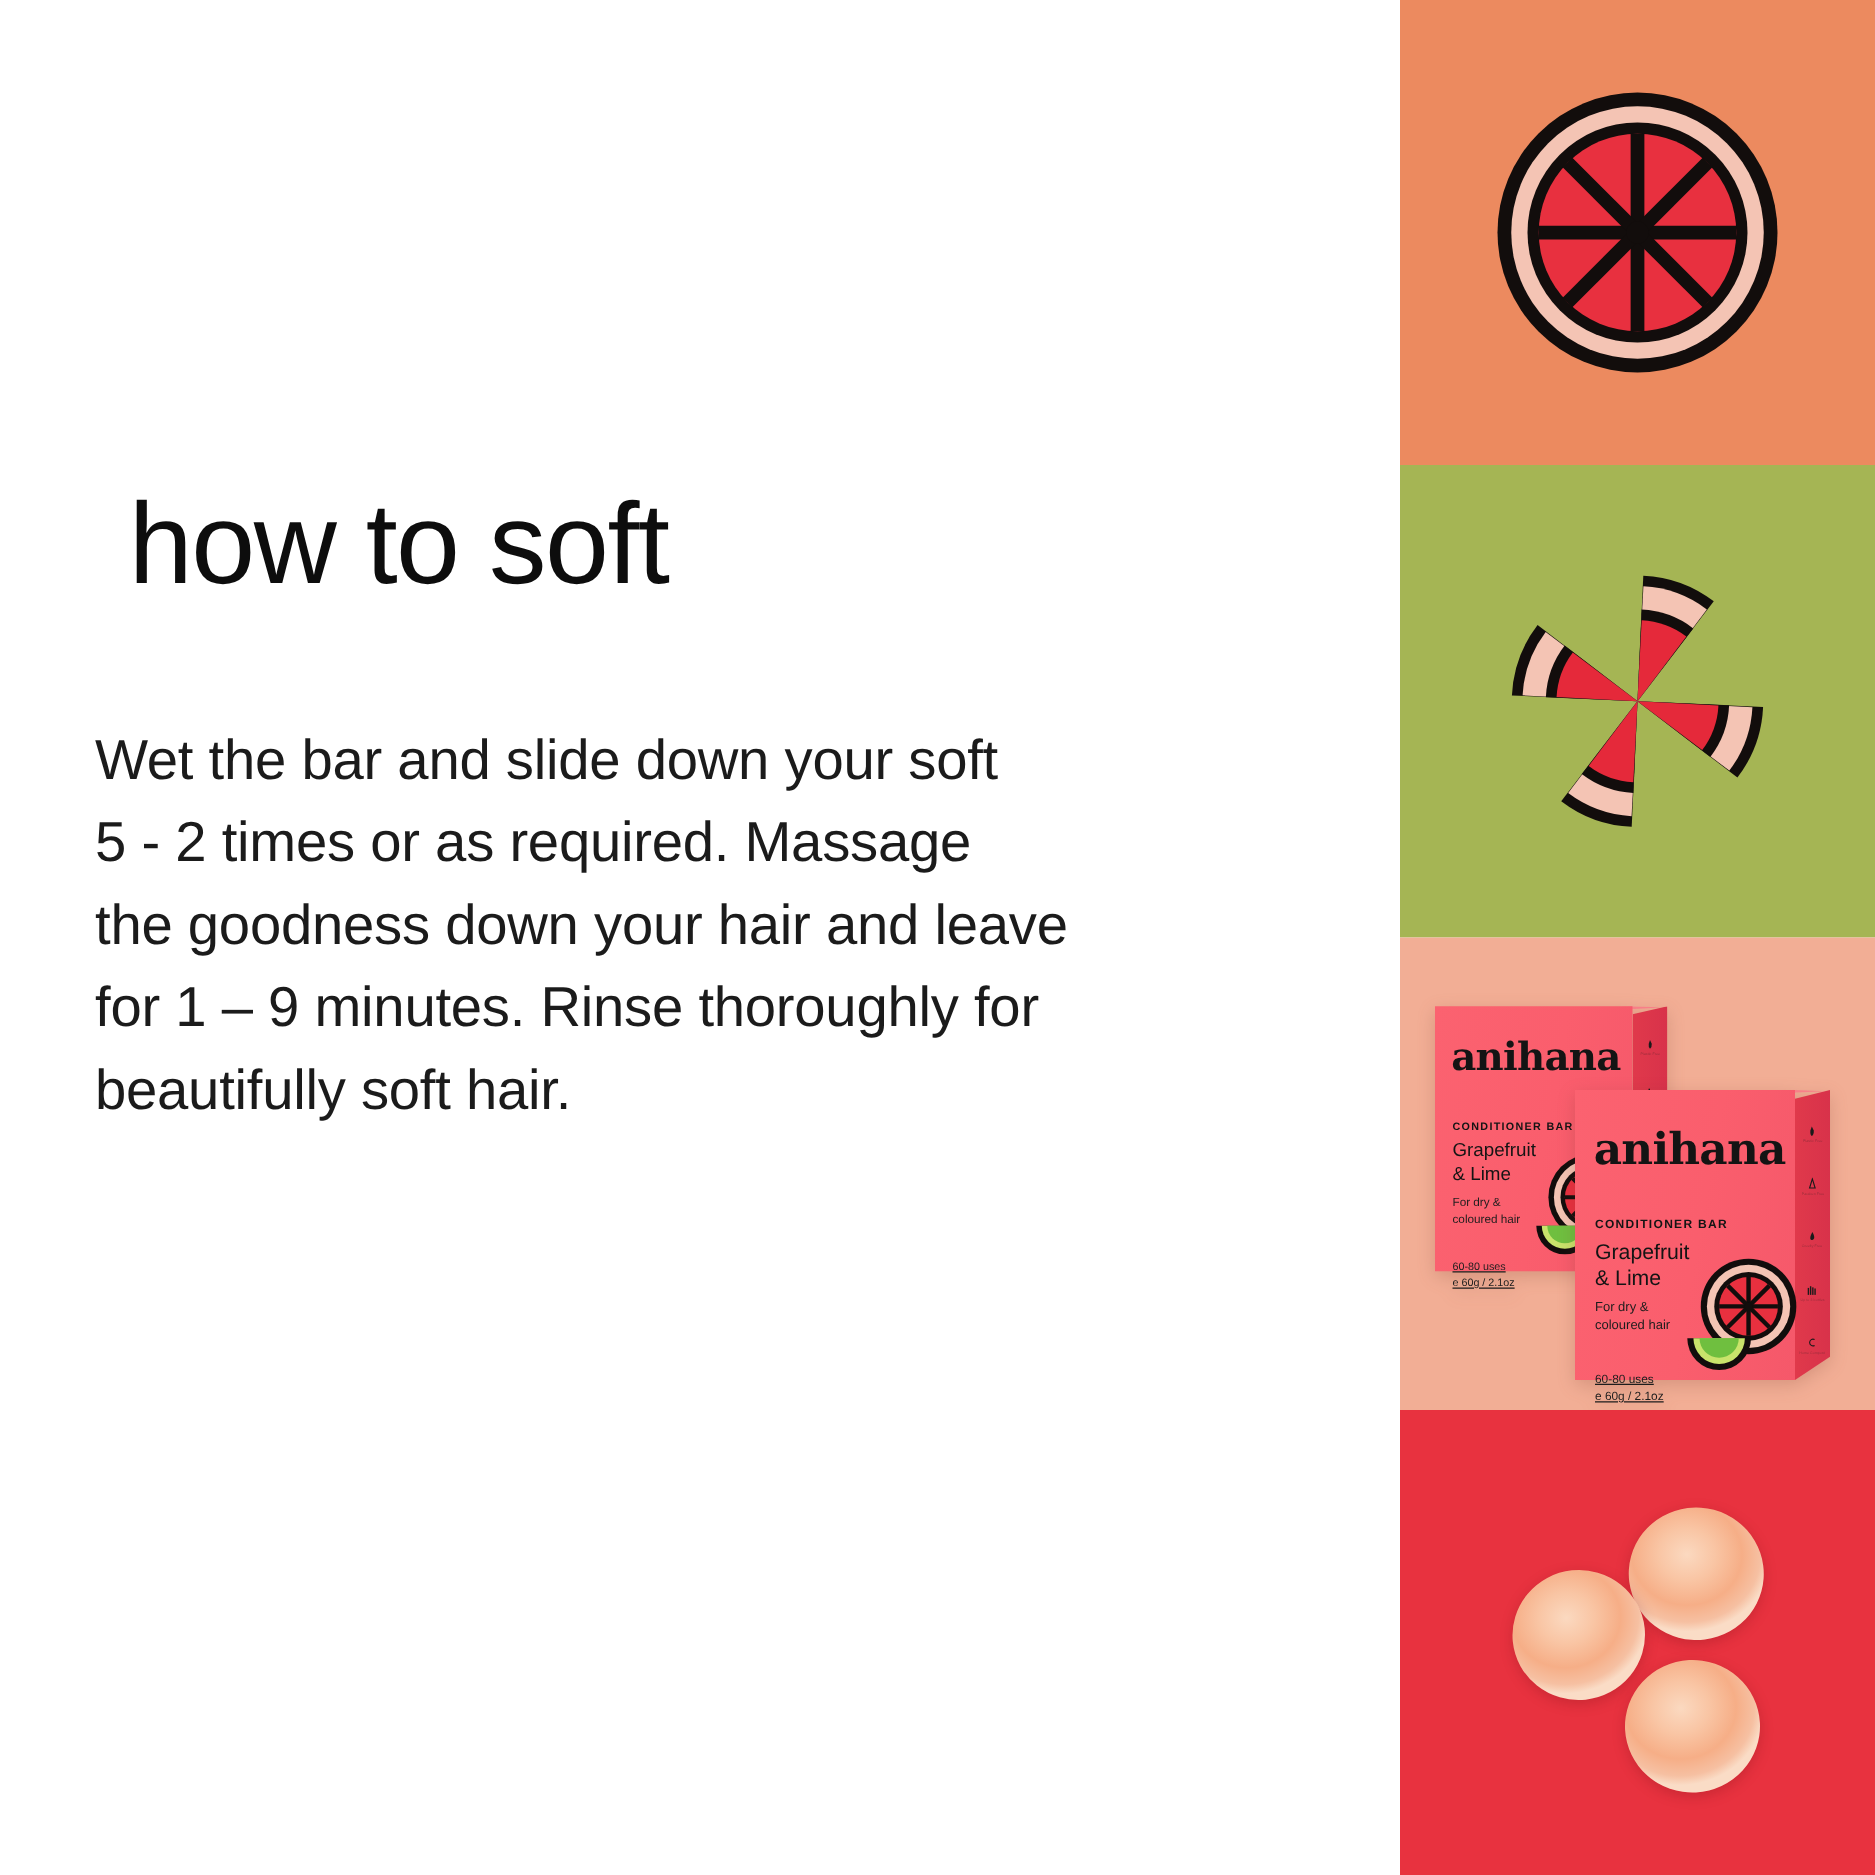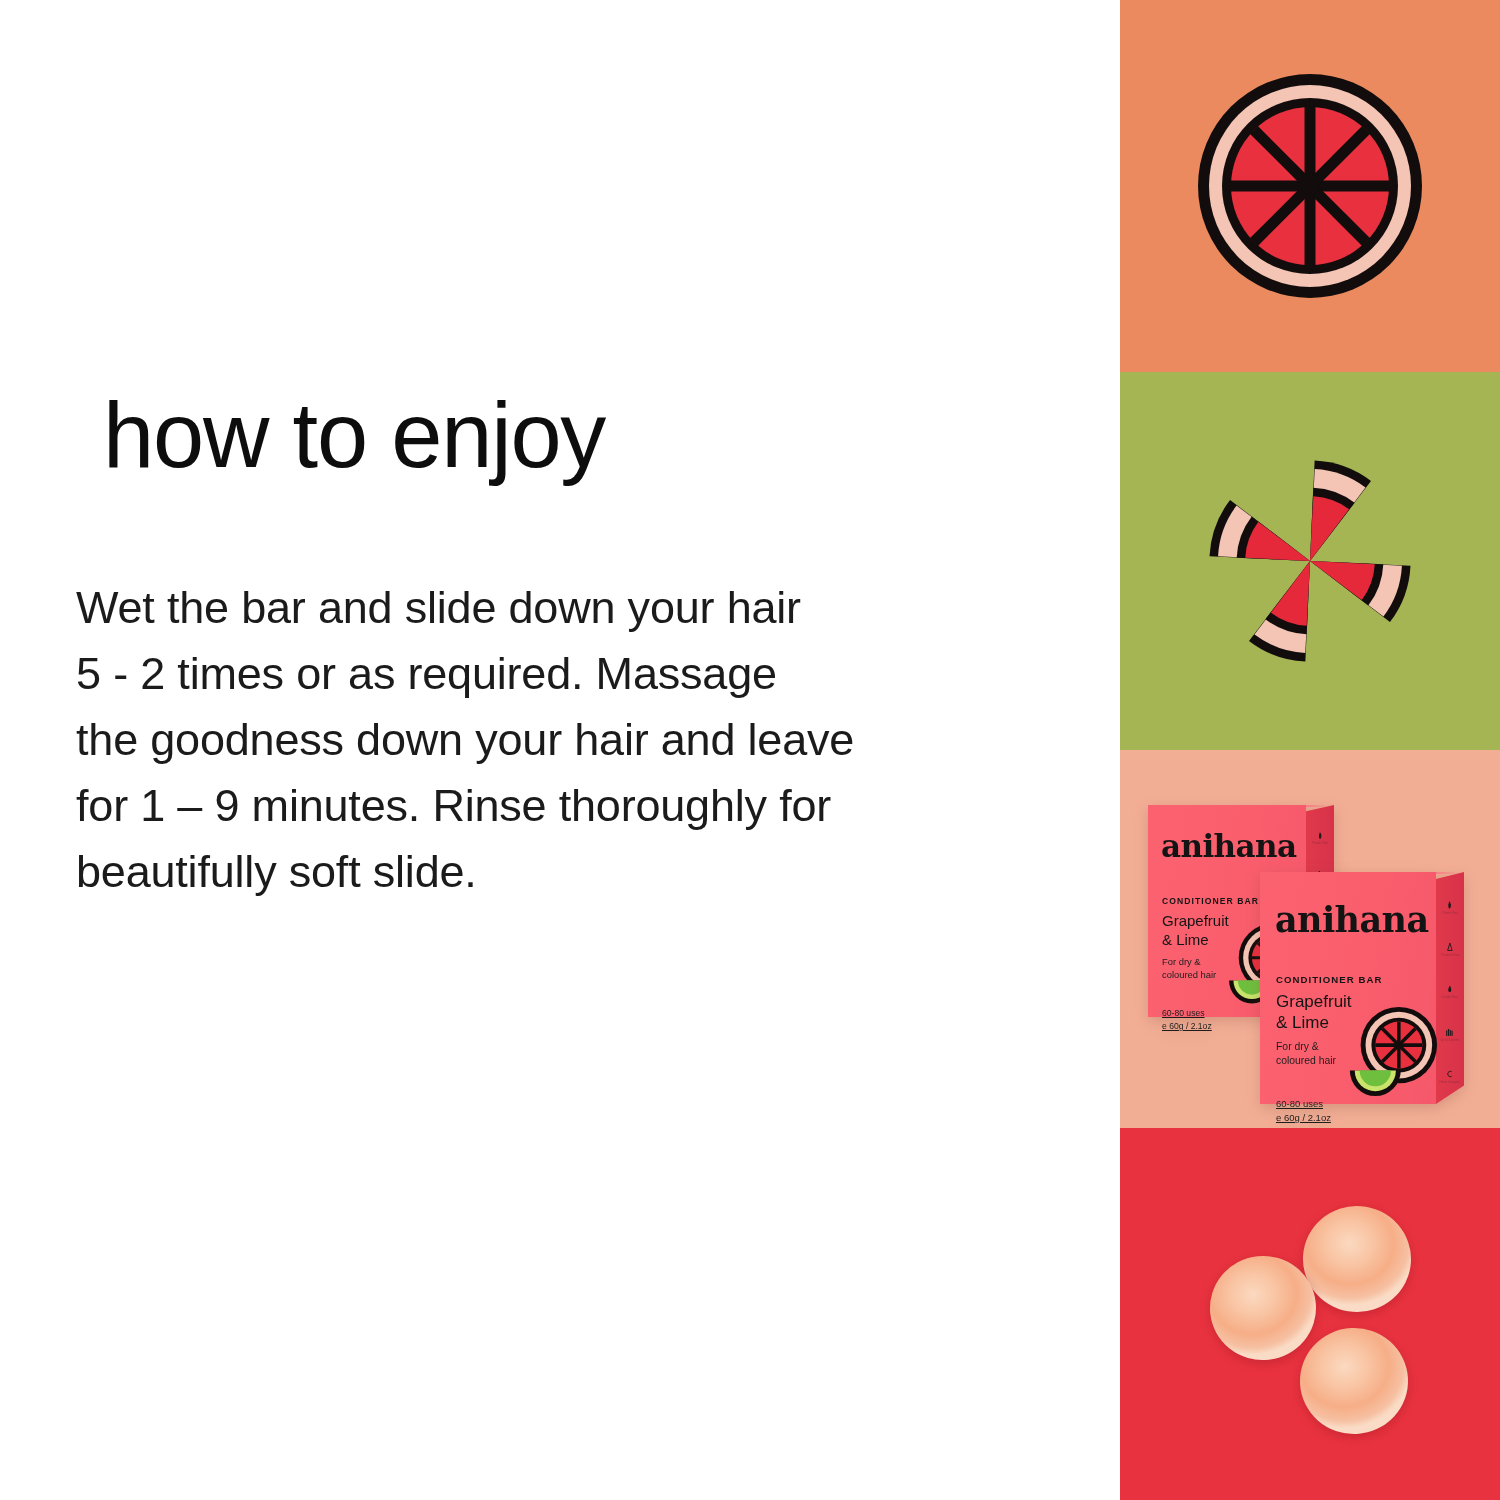--- a/index.html
+++ b/index.html
@@ -236,28 +236,28 @@
   .bar-b { left: 183px; top: 78px;  width: 108px; height: 106px; transform: rotate(4deg); }
   .bar-c { left: 180px; top: 200px; width: 108px; height: 106px; transform: rotate(-3deg); }
 </style>
 </head>
 <body>
 
 <div id="page">
 
   <div class="copy-area">
 
-    <div class="headline">how to enjoy</div>
+    <div class="headline">how to soft</div>
 
     <div class="body-copy">
-      <span class="ln">Wet the bar and slide down your hair</span>
+      <span class="ln">Wet the bar and slide down your soft</span>
       <span class="ln">5 - 2 times or as required. Massage</span>
       <span class="ln">the goodness down your hair and leave</span>
       <span class="ln">for 1 – 9 minutes. Rinse thoroughly for</span>
-      <span class="ln">beautifully soft slide.</span>
+      <span class="ln">beautifully soft hair.</span>
     </div>
 
   </div>
 
   <div class="strip">
 
     <div class="panel panel-1" style="background:#ec8a5f;">
       <svg class="fruit-wheel" viewBox="0 0 232 232">
         <circle cx="116" cy="116" r="112" fill="#120d0c"></circle>
         <circle cx="116" cy="116" r="101" fill="#f4c4b4"></circle>

